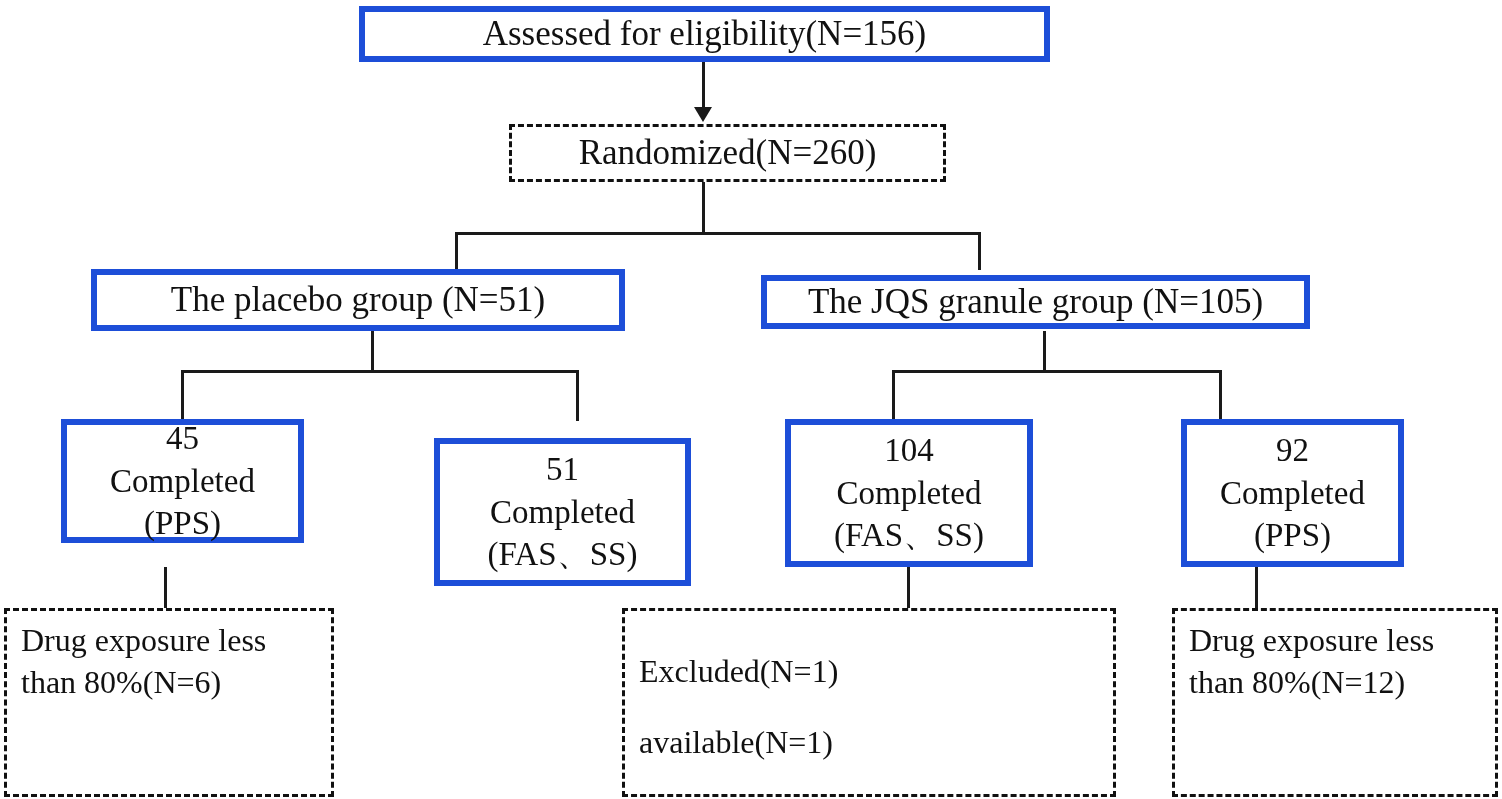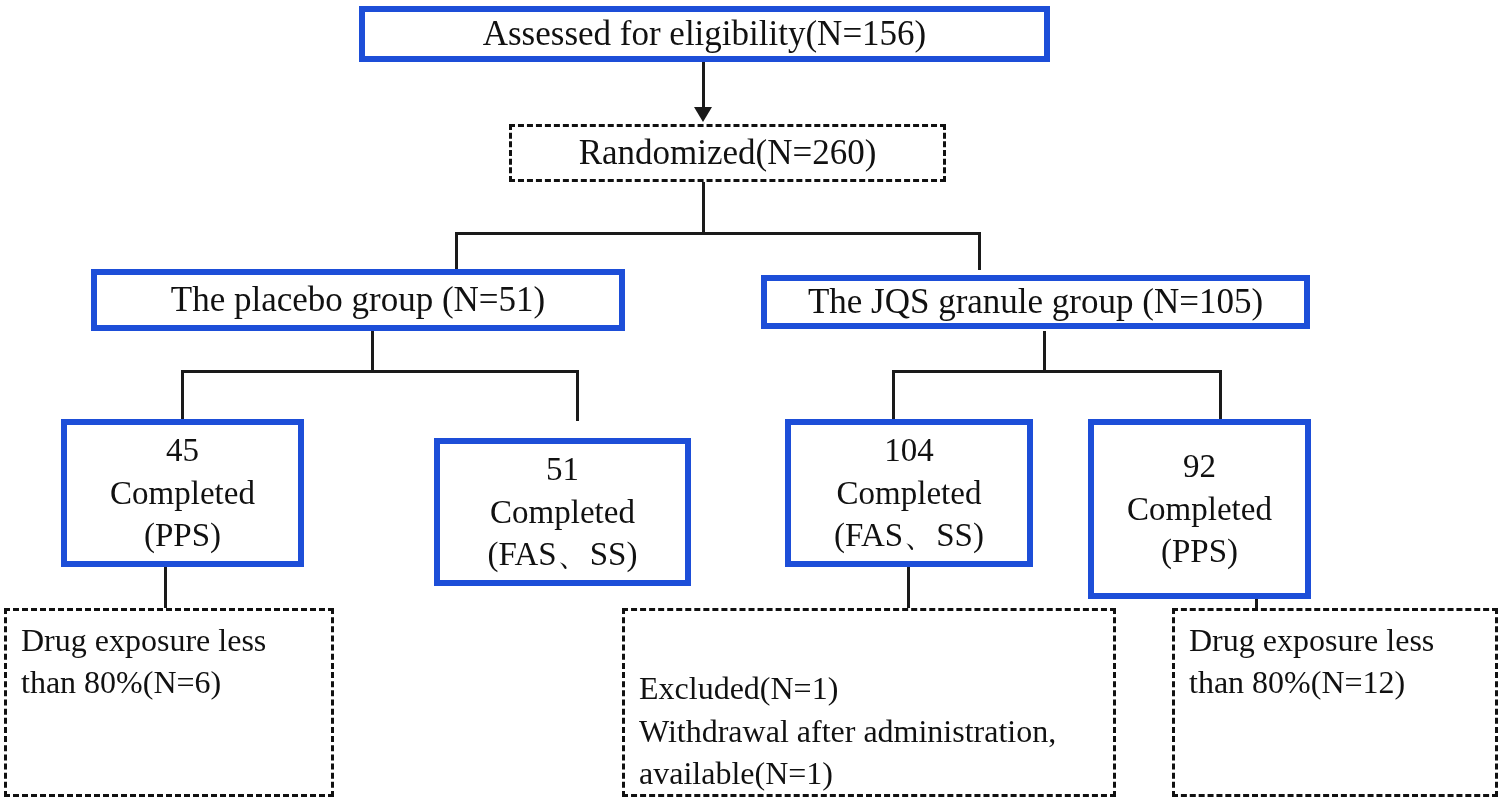--- a/index.html
+++ b/index.html
@@ -92,56 +92,55 @@
   <div class="line vline" style="left:371px; top:331px; width:3px; height:42px;"></div>
   <div class="line hline" style="left:181px; top:370px; width:398px; height:3px;"></div>
   <div class="line vline" style="left:181px; top:370px; width:3px; height:51px;"></div>
   <div class="line vline" style="left:576px; top:370px; width:3px; height:51px;"></div>
 
   <div class="line vline" style="left:1043px; top:331px; width:3px; height:42px;"></div>
   <div class="line hline" style="left:892px; top:370px; width:330px; height:3px;"></div>
   <div class="line vline" style="left:892px; top:370px; width:3px; height:51px;"></div>
   <div class="line vline" style="left:1219px; top:370px; width:3px; height:51px;"></div>
 
-  <div class="node solid center-text t-bx" style="left:61px; top:419px; width:243px; height:148px;">
+  <div class="node solid center-text t-bx" style="left:61px; top:419px; width:243px; height:124px;">
     <span class="row-line">45</span>
     <span class="row-line">Completed</span>
     <span class="row-line">(PPS)</span>
   </div>
 
   <div class="node solid center-text t-bx" style="left:434px; top:419px; width:257px; height:148px;margin-top:19px;">
     <span class="row-line">51</span>
     <span class="row-line">Completed</span>
     <span class="row-line">(FAS、SS)</span>
   </div>
 
   <div class="node solid center-text t-bx" style="left:785px; top:419px; width:248px; height:148px;text-align:center;">
     <span class="row-line">104</span>
     <span class="row-line">Completed</span>
     <span class="row-line">(FAS、SS)</span>
   </div>
 
-  <div class="node solid center-text t-bx" style="left:1088px; top:419px; width:223px; height:180px;">
+  <div class="node solid center-text t-bx" style="left:1181px; top:419px; width:223px; height:148px;">
     <span class="row-line">92</span>
     <span class="row-line">Completed</span>
     <span class="row-line">(PPS)</span>
   </div>
 
   <div class="line vline" style="left:164px; top:567px; width:3px; height:44px;"></div>
   <div class="line vline" style="left:907px; top:567px; width:3px; height:44px;"></div>
   <div class="line vline" style="left:1255px; top:567px; width:3px; height:44px;"></div>
 
   <div class="node dashed left-text t-ex pad-l pad-t" style="left:4px; top:608px; width:330px; height:189px; justify-content:flex-start;">
     <span class="row-line">Drug exposure less</span>
     <span class="row-line">than 80%(N=6)</span>
   </div>
 
-  <div class="node dashed left-text t-ex pad-l pad-t" style="left:622px; top:608px; width:494px; height:189px; justify-content:flex-end;">
+  <div class="node dashed left-text t-ex pad-l pad-t" style="left:622px; top:608px; width:494px; height:189px; justify-content:center;gap:29px;">
     <span class="row-line">Excluded(N=1)</span>
-    <span class="row-line">Withdrawal after administration,</span>
     <span class="row-line">available(N=1)</span>
   </div>
 
   <div class="node dashed left-text t-ex pad-l pad-t" style="left:1172px; top:608px; width:326px; height:189px; justify-content:flex-start;">
     <span class="row-line">Drug exposure less</span>
     <span class="row-line">than 80%(N=12)</span>
   </div>
 
 </div>
 

